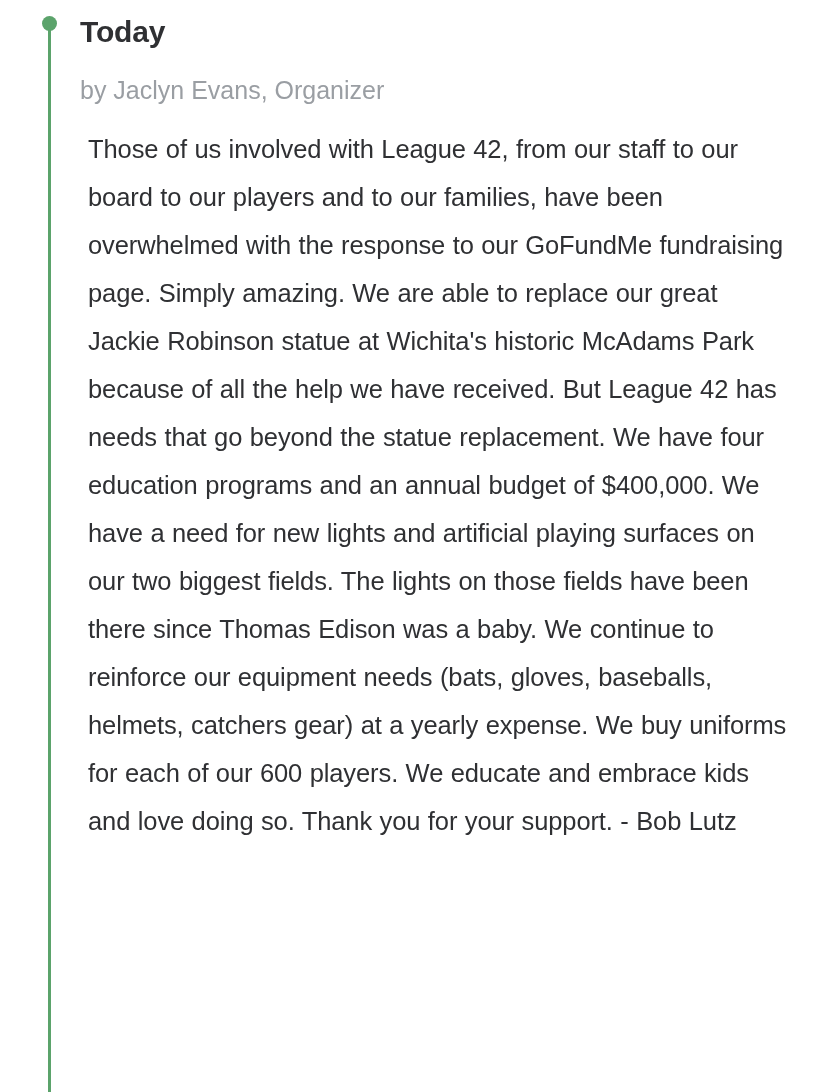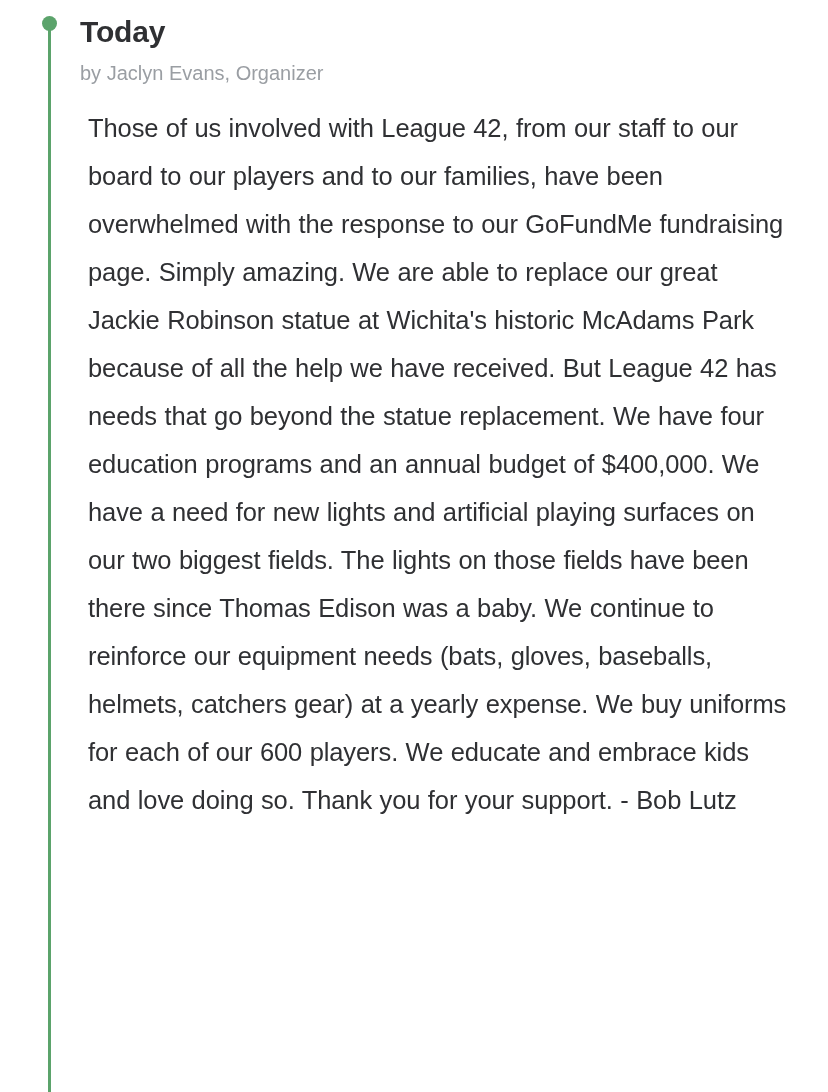--- a/index.html
+++ b/index.html
@@ -49,25 +49,25 @@
     top: 14px;
     right: 28px;
   }
 
   .update-title {
     font-size: 30px;
     font-weight: bold;
     letter-spacing: -0.2px;
     color: #2f3033;
     line-height: 1.2;
-    margin: 0 0 10px 0;
+    margin: 0 0 24px 0;
   }
 
   .update-byline {
-    font-size: 20px;
+    font-size: 25px;
     color: #9a9ea3;
     margin: 0 0 18px 0;
     line-height: 1.3;
   }
   .update-byline .author {
     color: #9a9ea3;
   }
 
   .update-body {
     font-size: 25.5px;

